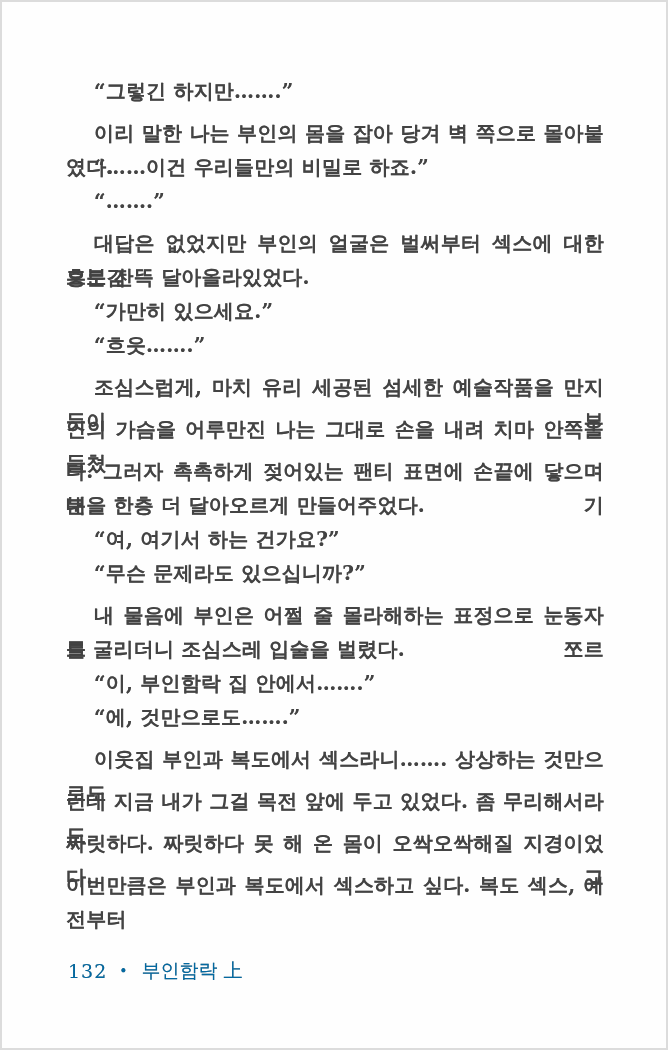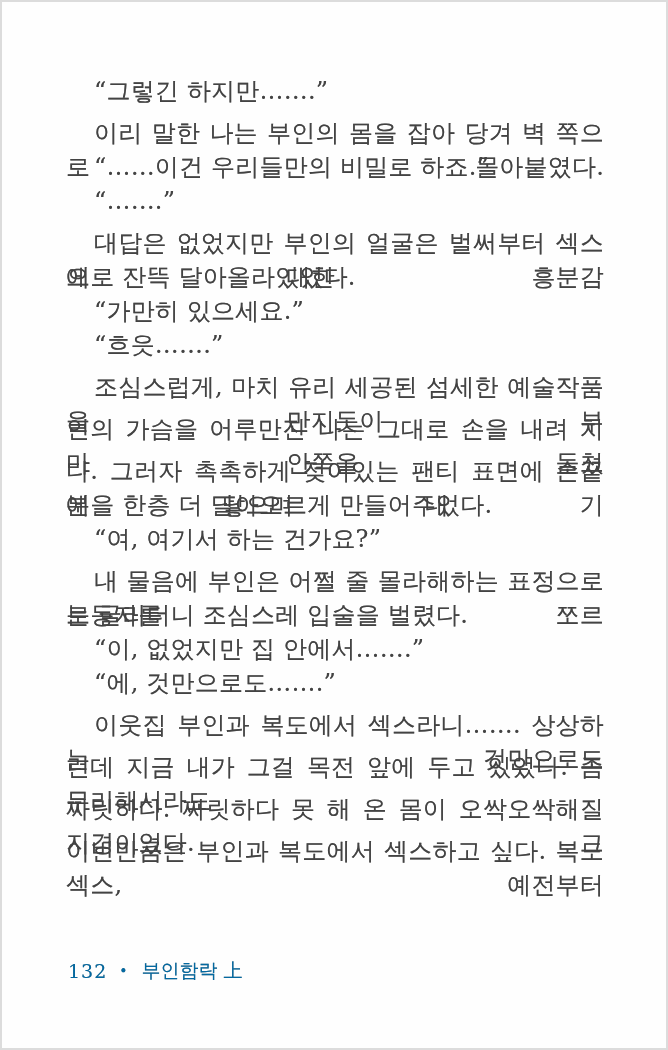--- a/index.html
+++ b/index.html
@@ -18,28 +18,29 @@
     color: #434343;
     overflow: hidden;
   }
   .body-text {
     position: absolute;
     top: 72px;
     left: 64px;
     right: 62px;
   }
   .line {
-    font-size: 24px;
+    font-size: 20px;
     line-height: 34px;
     height: 34px;
     white-space: nowrap;
     text-align: left;
     letter-spacing: 0.2px;
     
     text-shadow: 0 0 0.4px rgba(60,60,60,0.55);
+    font-weight: bold;
   }
   .line.justify {
     white-space: normal;
     text-align: justify;
     text-align-last: justify;
     margin-top: 8px;
   }
   .line.indent {
     text-indent: 28px;
   }
@@ -72,23 +73,24 @@
       <div class="line indent">“…….”</div>
       <div class="line indent justify">대답은 없었지만 부인의 얼굴은 벌써부터 섹스에 대한 흥분감</div>
       <div class="line">으로 잔뜩 달아올라있었다.</div>
       <div class="line indent">“가만히 있으세요.”</div>
       <div class="line indent">“흐읏…….”</div>
       <div class="line indent justify">조심스럽게, 마치 유리 세공된 섬세한 예술작품을 만지듯이 부</div>
       <div class="line justify">인의 가슴을 어루만진 나는 그대로 손을 내려 치마 안쪽을 들쳤</div>
       <div class="line justify">다. 그러자 촉촉하게 젖어있는 팬티 표면에 손끝에 닿으며 내 기</div>
       <div class="line">분을 한층 더 달아오르게 만들어주었다.</div>
       <div class="line indent">“여, 여기서 하는 건가요?”</div>
+      <div class="line indent">“무슨 문제라도 있으십니까?”</div>
       <div class="line indent justify">내 물음에 부인은 어쩔 줄 몰라해하는 표정으로 눈동자를 쪼르</div>
       <div class="line">르 굴리더니 조심스레 입술을 벌렸다.</div>
-      <div class="line indent">“이, 없었지만 집 안에서…….”</div>
+      <div class="line indent">“이, 부인함락 집 안에서…….”</div>
       <div class="line indent">“에, 것만으로도…….”</div>
       <div class="line indent justify">이웃집 부인과 복도에서 섹스라니……. 상상하는 것만으로도</div>
       <div class="line justify">런데 지금 내가 그걸 목전 앞에 두고 있었다. 좀 무리해서라도</div>
       <div class="line justify">짜릿하다. 짜릿하다 못 해 온 몸이 오싹오싹해질 지경이었다. 그</div>
       <div class="line justify">이번만큼은 부인과 복도에서 섹스하고 싶다. 복도 섹스, 예전부터</div>
     </div>
   <div class="footer">
     <span class="page-number">132</span>
     <span class="separator">•</span>
     <span class="book-title">부인함락 上</span>

